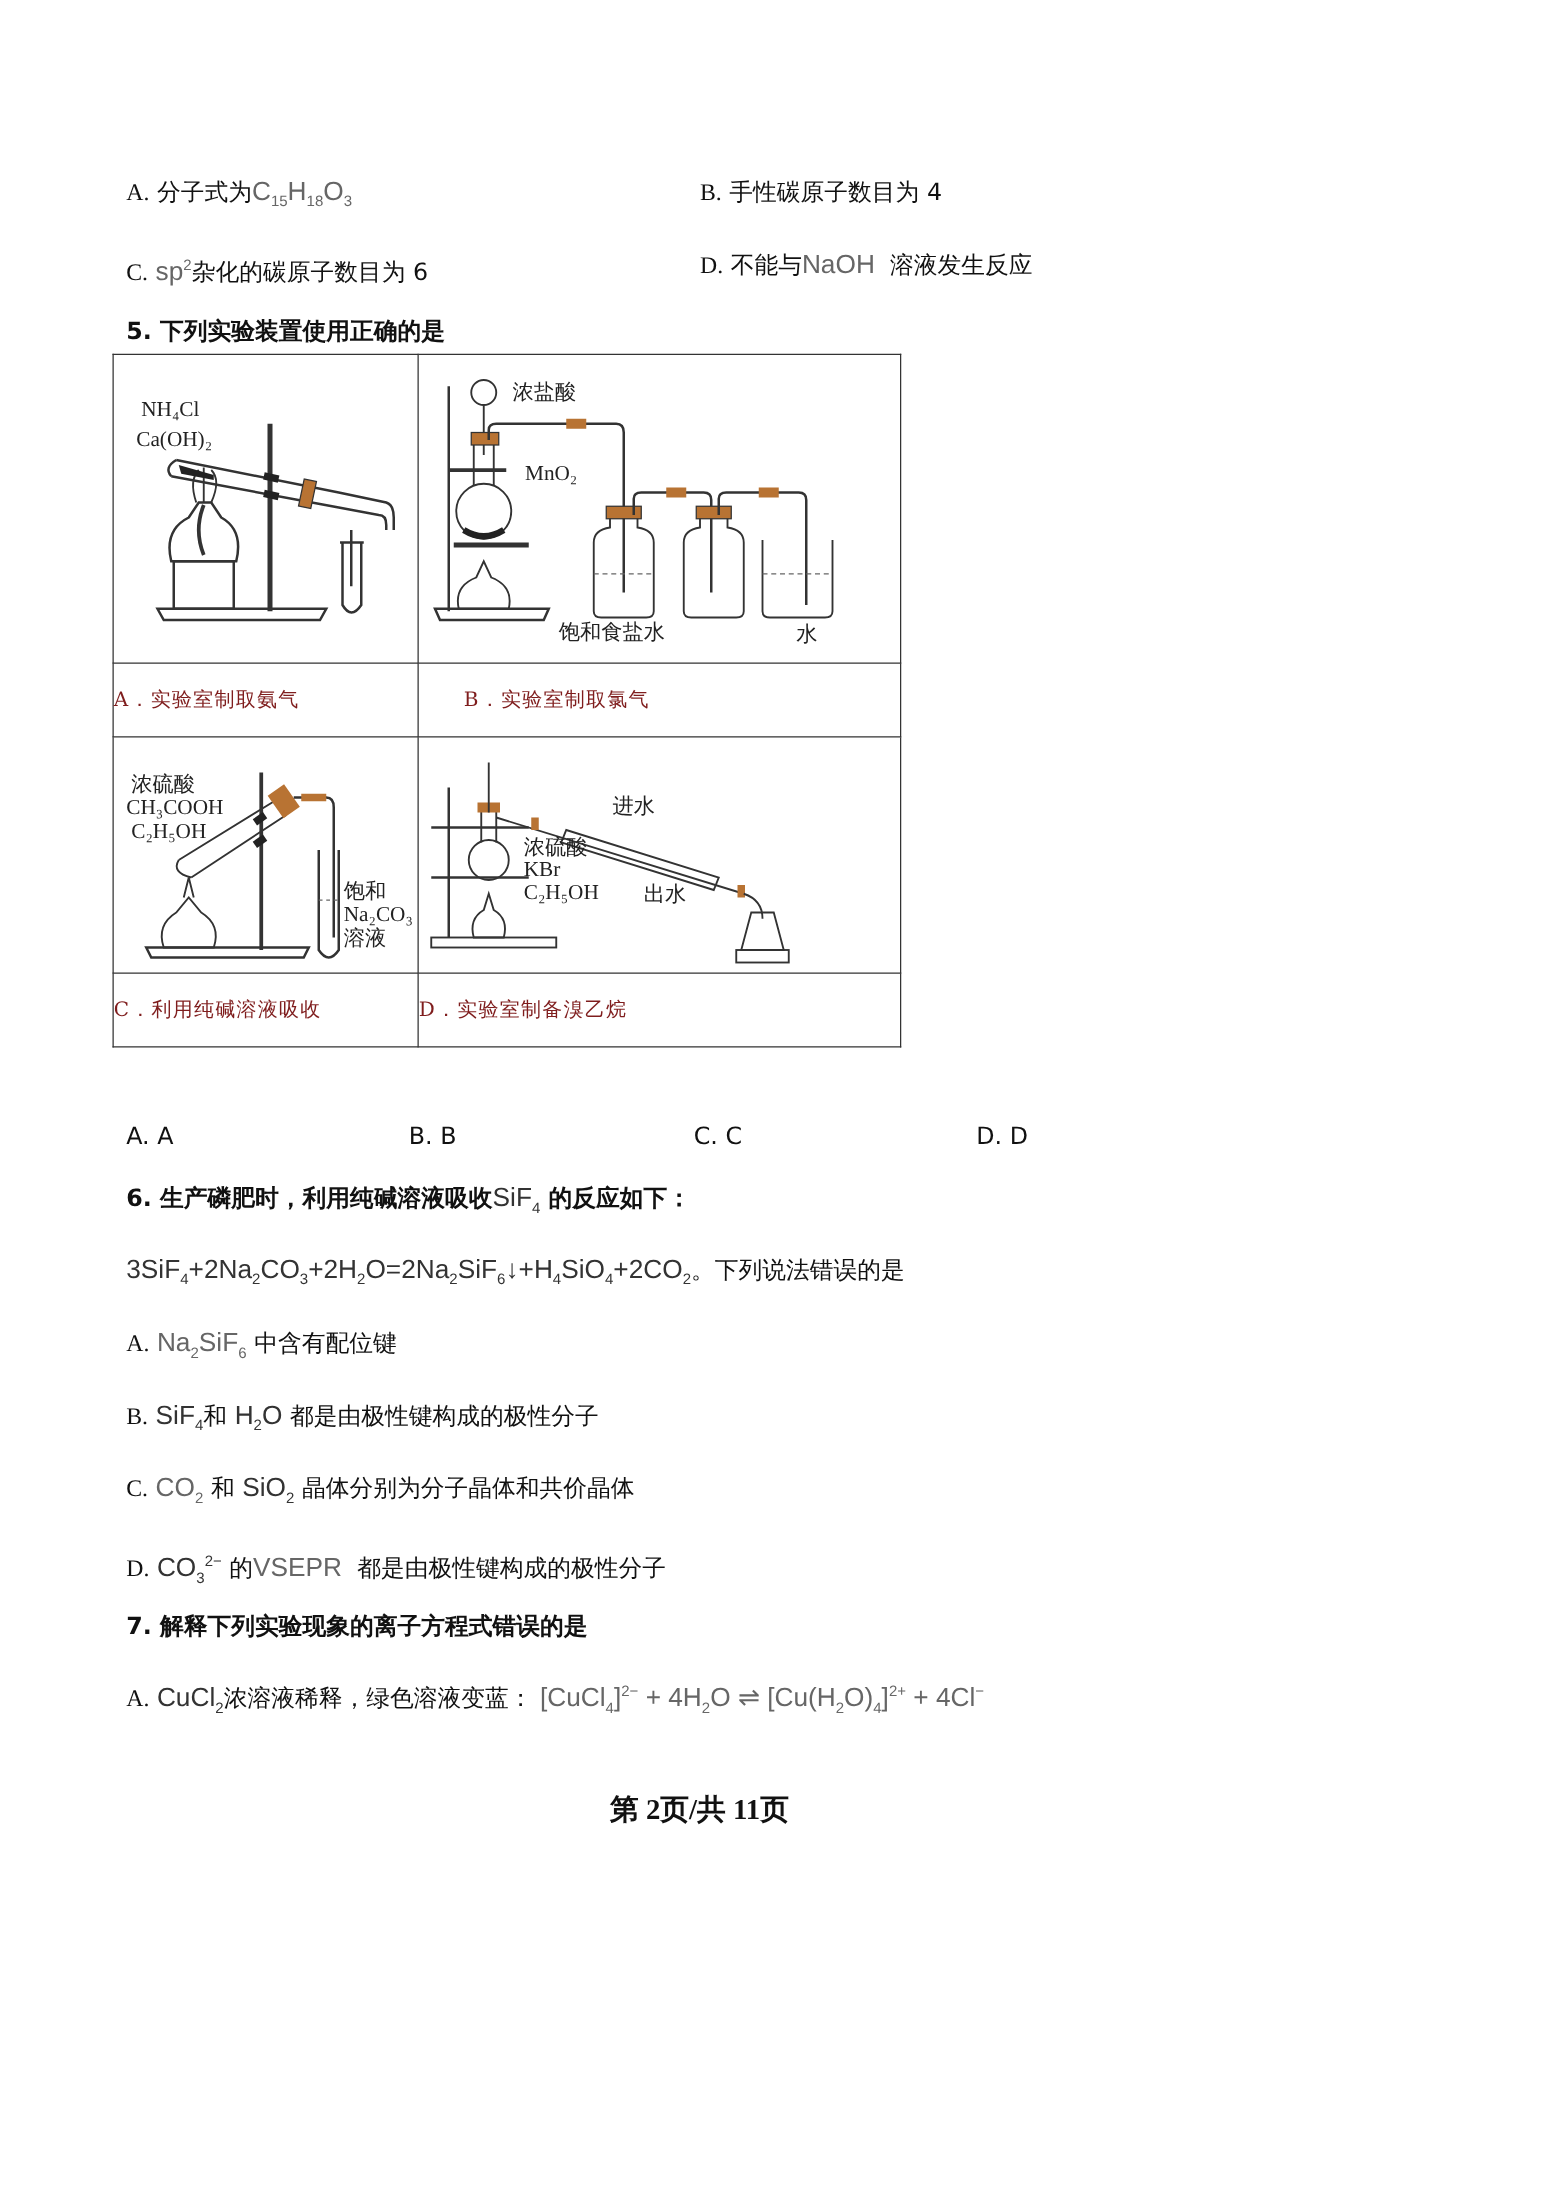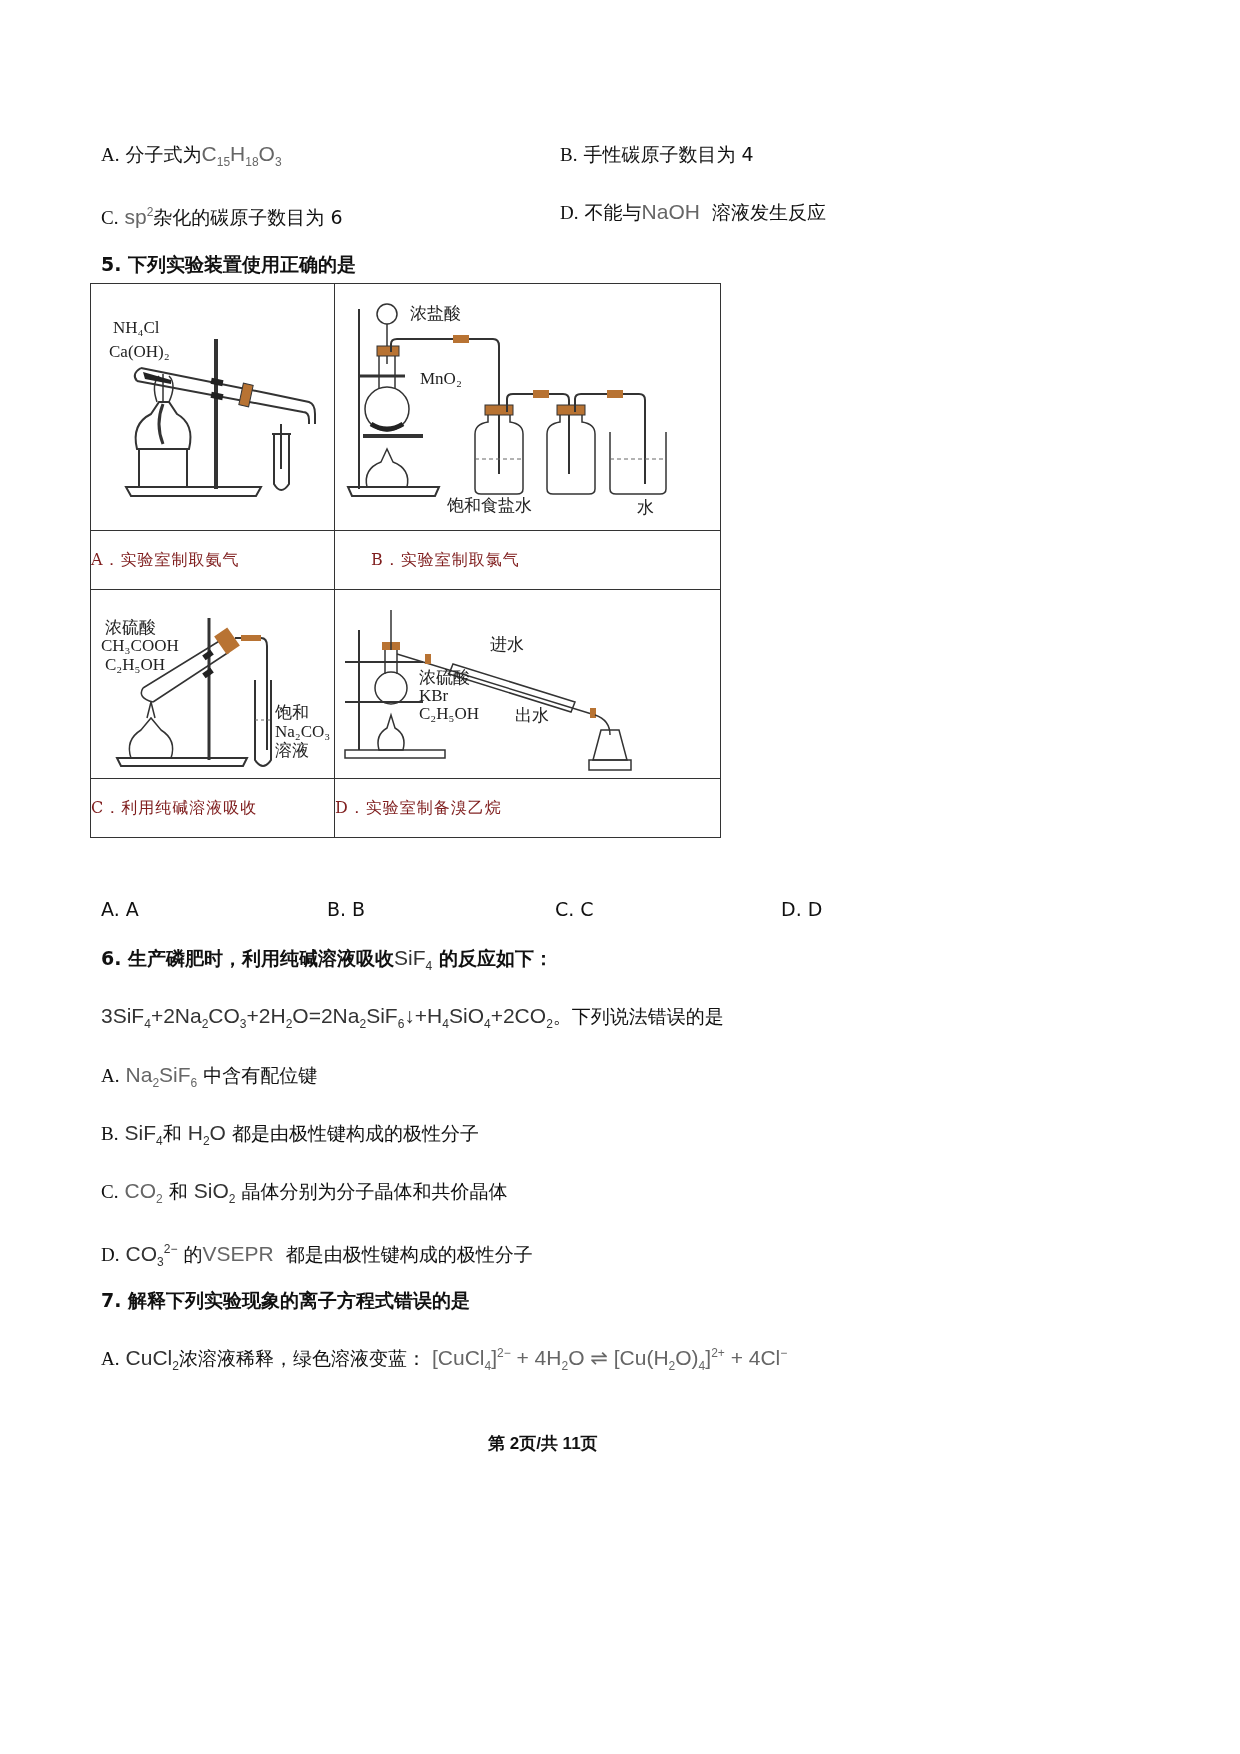--- a/index.html
+++ b/index.html
@@ -10,21 +10,21 @@
   .line .pre { font-family:"Liberation Serif","DejaVu Serif",serif; }
   .formula { font-family:Liberation Sans, sans-serif; color:#666; font-size:21px; }
   .formula.dark { color:#333; }
   .formula sub, .formula sup { font-size:12px; }
   .q-title { font-size:19px; font-weight:bold; font-family:"DejaVu Sans","Liberation Sans",sans-serif; }
   table.app { position:absolute; left:101px; top:314px; border-collapse:collapse; }
   table.app td { border:1.5px solid #333; padding:0; vertical-align:middle; }
   .cap { font-family:"DejaVu Serif","Liberation Serif",serif; font-size:16px; letter-spacing:1px; padding-left:12px; color:#7f1d1d; }
   .fig { position:relative; }
   .lbl { position:absolute; font-family:"Liberation Serif","DejaVu Serif",serif; font-size:17px; color:#222; white-space:nowrap; line-height:19px; }
-  .footer { font-family:Liberation Sans, sans-serif; font-size:17px; font-weight:bold; }
+  .footer { font-family:Liberation Serif, serif; font-size:23px; font-weight:bold; }
 </style>
 </head>
 <body>
 
 <div class="abs line" style="left:101px;top:141px;">
   <span class="pre">A.</span>
   <span>分子式为</span><span class="formula">C<sub>15</sub>H<sub>18</sub>O<sub>3</sub></span>
 </div>
 <div class="abs line" style="left:560px;top:141px;">
   <span class="pre">B.</span>

